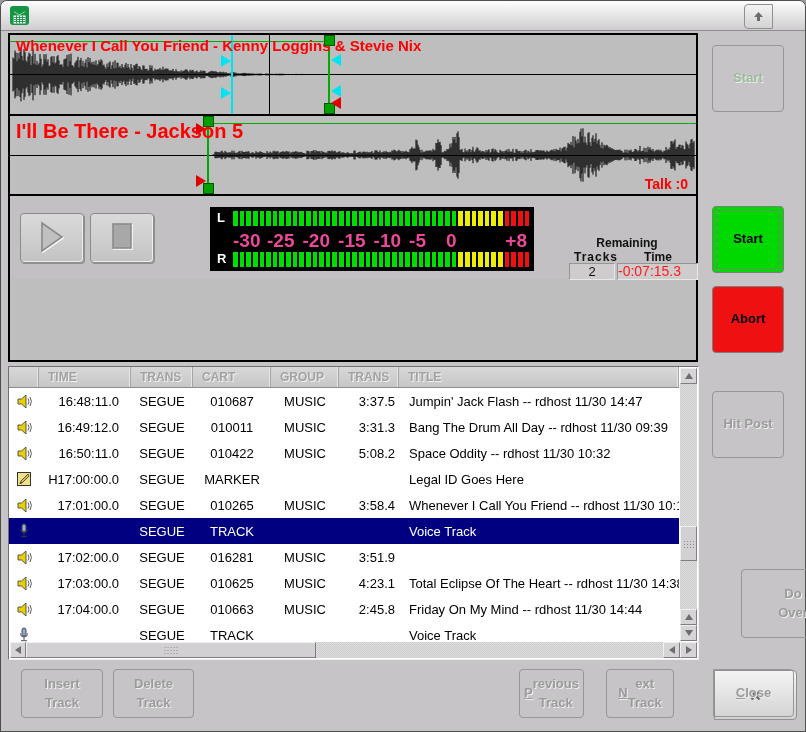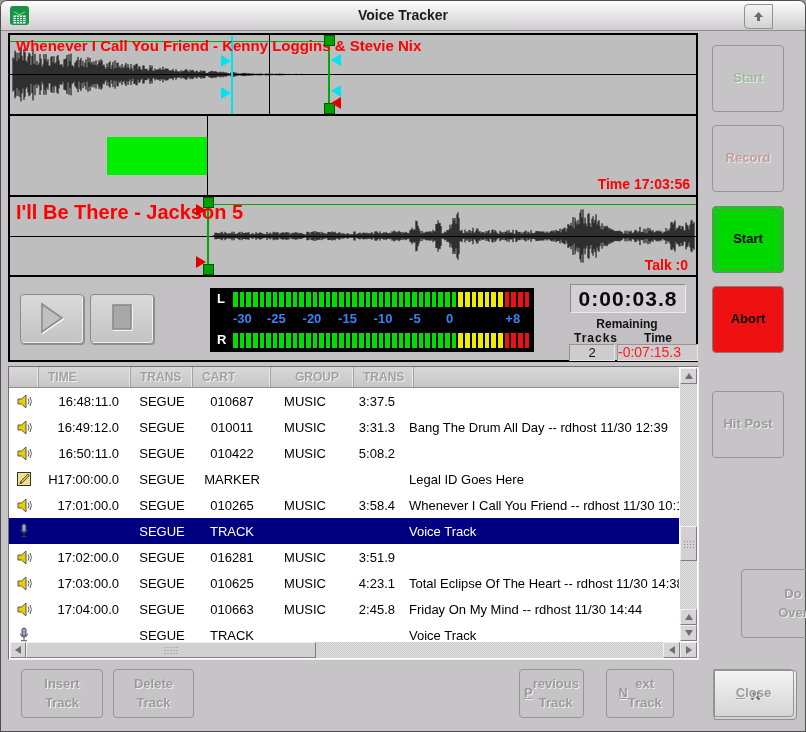--- a/index.html
+++ b/index.html
@@ -37,21 +37,21 @@
   #vt-block{position:absolute;left:97px;top:21px;width:100px;height:38px;background:#00ee00;z-index:2;}
   .red-note{position:absolute;font-weight:bold;font-size:14px;color:var(--red);z-index:6;white-space:nowrap;}
   
   .tp-btn{position:absolute;width:62px;height:48px;top:17px;border:1px solid #8c8c8c;border-radius:4px;
           background:linear-gradient(#dadada,#c3c3c3);box-shadow:1px 1px 0 #8f8f8f,-1px -1px 0 #efefef inset;}
   #vu{position:absolute;left:200px;top:11px;width:324px;height:64px;background:#000;}
   .vu-lab{position:absolute;left:7px;color:#fff;font-weight:bold;font-size:13px;}
   .seg-row{position:absolute;left:23px;width:296px;height:15px;display:flex;gap:2px;align-items:stretch;}
   .seg{flex:1 1 auto;}
   #vu-scale{position:absolute;left:23px;top:22px;width:296px;height:18px;}
-  #vu-scale span{position:absolute;top:1px;color:#3b82f6;font-weight:bold;font-size:13px;}
+  #vu-scale span{position:absolute;top:1px;color:#ec4899;font-weight:bold;font-size:19px;}
   #elapsed-box{position:absolute;left:560px;top:7px;width:114px;height:27px;background:#d2d0d2;
                border:1px solid;border-color:#8d8d8d #eaeaea #eaeaea #8d8d8d;
                font-weight:bold;font-size:21px;color:#0a0a0a;text-align:center;line-height:27px;letter-spacing:1px;}
   #remaining-label{position:absolute;left:560px;top:40px;width:114px;text-align:center;font-size:12px;font-weight:600;color:#111;}
   #tracks-label{position:absolute;left:556px;top:54px;width:60px;text-align:center;font-size:12px;font-weight:600;color:#111;letter-spacing:1px;}
   #time-label{position:absolute;left:618px;top:54px;width:60px;text-align:center;font-size:12px;font-weight:600;color:#111;}
   #tracks-value{position:absolute;left:559px;top:67px;width:44px;height:15px;background:#cecccd;border:1px solid;border-color:#949494 #e8e8e8 #e8e8e8 #949494;
                 text-align:center;font-size:13px;color:#111;line-height:15px;}
   #time-value{position:absolute;left:607px;top:67px;width:79px;height:15px;background:#cecccd;border:1px solid;border-color:#949494 #e8e8e8 #e8e8e8 #949494;
               font-size:14px;line-height:15px;color:var(--remain-red);overflow:hidden;white-space:nowrap;}
@@ -68,21 +68,21 @@
   .lrow.sel{background:var(--sel);color:#fff;}
   .cell{box-sizing:border-box;white-space:nowrap;overflow:hidden;}
   .c-icon{width:30px;display:flex;justify-content:center;}
   .c-time{width:92px;text-align:right;padding-right:12px;}
   .c-trans{width:62px;text-align:center;}
   .c-cart{width:78px;text-align:center;}
   .c-group{width:68px;text-align:center;}
   .c-length{width:60px;text-align:right;padding-right:4px;}
   .c-title{flex:1;padding-left:10px;}
   .hc-icon{width:30px;}.hc-time{width:92px;}.hc-trans{width:62px;}.hc-cart{width:78px;}
-  .hc-group{width:68px;margin-left:15px;}.hc-length{width:60px;}.hc-title{flex:1;}
+  .hc-group{width:68px;}.hc-length{width:60px;}.hc-title{flex:1;}
   
   .sb-track{background:repeating-conic-gradient(#dedede 0% 25%,#cccccc 0% 50%) 0 0/2px 2px;}
   #vscroll{position:absolute;right:1px;top:1px;width:17px;height:273px;}
   #hscroll{position:absolute;left:1px;bottom:1px;right:1px;height:16px;}
   .sb-btn{position:absolute;background:#d6d4d6;border:1px solid;border-color:#efefef #7e7e7e #7e7e7e #efefef;
           display:flex;align-items:center;justify-content:center;box-sizing:border-box;}
   .arr{width:0;height:0;}
   .arr.up{border-left:4px solid transparent;border-right:4px solid transparent;border-bottom:6px solid #6e6e6e;}
   .arr.down{border-left:4px solid transparent;border-right:4px solid transparent;border-top:6px solid #6e6e6e;}
   .arr.lft{border-top:4px solid transparent;border-bottom:4px solid transparent;border-right:6px solid #6e6e6e;}
@@ -116,21 +116,20 @@
 <div id="window">
 
   <div id="titlebar">
     <svg id="app-icon" viewBox="0 0 23 23">
       <rect x="2" y="2" width="19" height="19" rx="3" fill="#159544"></rect>
       <path d="M6 3 L6 8 L11.5 11 L17 8 L17 3" fill="#fff"></path>
       <path d="M6 3 L6 7.4 L11.5 10.4 L17 7.4 L17 3" fill="#159544"></path>
       <rect x="5.5" y="11.5" width="12" height="8" fill="#fff"></rect>
       <path d="M5.5 13.5 h12 M5.5 15.5 h12 M5.5 17.5 h12 M8.5 11.5 v8 M11.5 11.5 v8 M14.5 11.5 v8" stroke="#159544" stroke-width="0.9" fill="none"></path>
     </svg>
-    <div id="title">Voice Tracker</div>
     <div class="tb-btn" id="btn-shade">
       <svg width="11" height="11" viewBox="0 0 11 11">
         <path d="M5.5 1 L10 6 L7 6 L7 10 L4 10 L4 6 L1 6 Z" fill="#6b6b6b"></path>
       </svg>
     </div>
     <div class="tb-btn" id="btn-close">
       <svg width="11" height="11" viewBox="0 0 11 11">
         <path d="M1.5 1.5 L9.5 9.5 M9.5 1.5 L1.5 9.5" stroke="#6b6b6b" stroke-width="2.4"></path>
       </svg>
     </div>
@@ -150,25 +149,20 @@
       <div class="tri right" style="left:211px;top:52px;"></div>
       <div class="vline-black" style="left:259px;"></div>
       <div class="vline-green" style="left:318px;"></div>
       <div class="sq" style="left:314px;top:0;"></div>
       <div class="sq" style="left:314px;bottom:0;"></div>
       <div class="tri left" style="left:321px;top:19px;"></div>
       <div class="tri left" style="left:321px;top:50px;"></div>
       <div class="tri red-left" style="left:321px;top:62px;"></div>
     </div>
 
-    <div class="pane" id="pane2">
-      <div id="vt-block"></div>
-      <div class="vline-black" style="left:197px;"></div>
-      <div class="red-note" style="right:6px;bottom:3px;">Time 17:03:56</div>
-    </div>
 
     <div class="pane" id="pane3">
       <div class="centerline"></div>
       <div class="hline-green" style="left:197px;right:0;top:7px;"></div>
       <svg class="wave" id="wave2" width="686" height="78">
           <path d="M203 38.6V39.4M204 38.2V39.8M205 35.9V42.1M206 35.6V42.4M207 36.0V42.0M208 36.3V41.7M209 36.0V42.0M210 36.6V41.4M211 35.4V42.6M212 34.7V43.3M213 36.4V41.6M214 36.8V41.2M215 34.9V43.1M216 35.8V42.2M217 36.9V41.1M218 36.4V41.6M219 36.7V41.3M220 36.1V41.9M221 36.7V41.3M222 34.6V43.4M223 36.7V41.3M224 34.7V43.3M225 36.8V41.2M226 36.9V41.1M227 36.8V41.2M228 36.2V41.8M229 35.5V42.5M230 34.9V43.1M231 37.2V40.8M232 34.8V43.2M233 36.0V42.0M234 36.0V42.0M235 36.0V42.0M236 35.4V42.6M237 36.1V41.9M238 35.3V42.7M239 35.4V42.6M240 37.5V40.5M241 37.1V40.9M242 36.5V41.5M243 36.2V41.8M244 37.4V40.6M245 37.2V40.8M246 35.2V42.8M247 36.5V41.5M248 36.4V41.6M249 36.4V41.6M250 35.2V42.8M251 35.9V42.1M252 36.1V41.9M253 36.9V41.1M254 36.8V41.2M255 37.3V40.7M256 37.3V40.7M257 35.0V43.0M258 36.6V41.4M259 37.0V41.0M260 35.6V42.4M261 36.4V41.6M262 37.3V40.7M263 35.4V42.6M264 34.7V43.3M265 35.9V42.1M266 35.2V42.8M267 35.8V42.2M268 35.1V42.9M269 37.4V40.6M270 36.3V41.7M271 36.1V41.9M272 35.6V42.4M273 35.4V42.6M274 35.6V42.4M275 36.2V41.8M276 35.2V42.8M277 35.1V42.9M278 36.2V41.8M279 35.4V42.6M280 37.6V40.4M281 36.2V41.8M282 36.7V41.3M283 35.6V42.4M284 36.1V41.9M285 35.6V42.4M286 35.1V42.9M287 36.2V41.8M288 35.6V42.4M289 36.6V41.4M290 36.1V41.9M291 35.9V42.1M292 36.4V41.6M293 36.9V41.1M294 37.0V41.0M295 37.6V40.4M296 37.5V40.5M297 34.7V43.3M298 34.9V43.1M299 35.4V42.6M300 37.3V40.7M301 35.2V42.8M302 35.2V42.8M303 34.8V43.2M304 34.0V44.0M305 36.4V41.6M306 34.2V43.8M307 35.4V42.6M308 35.0V43.0M309 35.6V42.4M310 35.1V42.9M311 37.2V40.8M312 34.8V43.2M313 36.1V41.9M314 35.9V42.1M315 37.1V40.9M316 36.4V41.6M317 36.9V41.1M318 35.0V43.0M319 34.9V43.1M320 35.2V42.8M321 35.4V42.6M322 34.3V43.7M323 35.6V42.4M324 35.2V42.8M325 34.7V43.3M326 36.1V41.9M327 36.9V41.1M328 36.0V42.0M329 35.4V42.6M330 35.4V42.6M331 37.2V40.8M332 36.3V41.7M333 36.5V41.5M334 36.5V41.5M335 37.3V40.7M336 37.1V40.9M337 36.5V41.5M338 36.3V41.7M339 37.1V40.9M340 37.6V40.4M341 37.0V41.0M342 37.4V40.6M343 37.1V40.9M344 34.7V43.3M345 34.4V43.6M346 37.3V40.7M347 37.0V41.0M348 36.4V41.6M349 36.1V41.9M350 35.5V42.5M351 36.6V41.4M352 36.7V41.3M353 35.6V42.4M354 35.9V42.1M355 35.7V42.3M356 36.5V41.5M357 35.7V42.3M358 36.6V41.4M359 36.1V41.9M360 36.7V41.3M361 35.9V42.1M362 35.1V42.9M363 37.2V40.8M364 36.5V41.5M365 34.5V43.5M366 34.4V43.6M367 34.6V43.4M368 35.9V42.1M369 36.2V41.8M370 34.4V43.6M371 36.6V41.4M372 36.3V41.7M373 36.1V41.9M374 35.1V42.9M375 36.4V41.6M376 34.9V43.1M377 35.9V42.1M378 36.2V41.8M379 36.4V41.6M380 35.7V42.3M381 36.4V41.6M382 34.3V43.7M383 35.2V42.8M384 33.6V44.4M385 34.0V44.0M386 35.2V42.8M387 35.5V42.5M388 34.6V43.4M389 33.8V44.2M390 35.2V42.8M391 34.9V43.1M392 36.7V41.3M393 35.0V43.0M394 36.1V41.9M395 35.4V42.6M396 34.7V43.3M397 35.9V42.1M398 35.8V42.2M399 36.4V41.6M400 33.3V44.7M401 32.6V45.4M402 30.8V47.2M403 33.0V45.0M404 32.1V45.9M405 32.8V45.2M406 23.6V54.4M407 24.3V53.7M408 28.7V49.3M409 31.3V46.7M410 33.9V44.1M411 36.5V41.5M412 33.8V44.2M413 36.3V41.7M414 35.4V42.6M415 35.9V42.1M416 34.8V43.2M417 34.6V43.4M418 35.1V42.9M419 34.4V43.6M420 34.6V43.4M421 34.4V43.6M422 35.6V42.4M423 32.8V45.2M424 34.2V43.8M425 34.3V43.7M426 27.0V51.0M427 27.2V50.8M428 23.4V54.6M429 26.3V51.7M430 25.9V52.1M431 29.1V48.9M432 36.3V41.7M433 36.5V41.5M434 35.7V42.3M435 34.7V43.3M436 35.3V42.7M437 33.1V44.9M438 33.3V44.7M439 32.7V45.3M440 27.7V50.3M441 31.2V46.8M442 27.2V50.8M443 21.0V57.0M444 23.4V54.6M445 20.9V57.1M446 26.7V51.3M447 17.3V60.7M448 15.3V62.7M449 21.1V56.9M450 33.7V44.3M451 33.9V44.1M452 32.9V45.1M453 36.1V41.9M454 36.3V41.7M455 32.6V45.4M456 35.6V42.4M457 34.3V43.7M458 35.8V42.2M459 33.2V44.8M460 33.2V44.8M461 36.2V41.8M462 34.0V44.0M463 30.8V47.2M464 35.6V42.4M465 35.5V42.5M466 33.4V44.6M467 31.3V46.7M468 32.3V45.7M469 34.9V43.1M470 34.1V43.9M471 36.2V41.8M472 34.9V43.1M473 35.4V42.6M474 35.3V42.7M475 36.5V41.5M476 34.1V43.9M477 35.8V42.2M478 34.0V44.0M479 33.2V44.8M480 36.6V41.4M481 35.8V42.2M482 33.0V45.0M483 32.4V45.6M484 35.4V42.6M485 33.1V44.9M486 34.2V43.8M487 35.7V42.3M488 36.7V41.3M489 36.8V41.2M490 33.8V44.2M491 34.7V43.3M492 36.1V41.9M493 35.0V43.0M494 36.7V41.3M495 34.7V43.3M496 35.0V43.0M497 33.3V44.7M498 35.9V42.1M499 33.1V44.9M500 35.7V42.3M501 35.5V42.5M502 35.7V42.3M503 32.8V45.2M504 36.7V41.3M505 36.8V41.2M506 33.2V44.8M507 33.4V44.6M508 35.3V42.7M509 35.1V42.9M510 34.8V43.2M511 36.6V41.4M512 35.3V42.7M513 36.9V41.1M514 34.9V43.1M515 34.3V43.7M516 33.7V44.3M517 36.7V41.3M518 34.7V43.3M519 35.4V42.6M520 36.7V41.3M521 33.1V44.9M522 35.9V42.1M523 36.4V41.6M524 35.9V42.1M525 35.7V42.3M526 34.1V43.9M527 34.1V43.9M528 34.0V44.0M529 34.5V43.5M530 34.8V43.2M531 34.1V43.9M532 34.9V43.1M533 34.5V43.5M534 34.5V43.5M535 35.9V42.1M536 35.5V42.5M537 34.4V43.6M538 35.6V42.4M539 35.9V42.1M540 34.8V43.2M541 34.2V43.8M542 33.7V44.3M543 34.7V43.3M544 33.2V44.8M545 35.4V42.6M546 32.8V45.2M547 33.7V44.3M548 34.0V44.0M549 34.1V43.9M550 31.6V46.4M551 35.3V42.7M552 32.4V45.6M553 32.1V45.9M554 30.9V47.1M555 30.7V47.3M556 34.6V43.4M557 31.6V46.4M558 26.9V51.1M559 27.8V50.2M560 28.7V49.3M561 25.8V52.2M562 29.3V48.7M563 20.1V57.9M564 31.3V46.7M565 20.7V57.3M566 24.4V53.6M567 27.5V50.5M568 22.9V55.1M569 26.9V51.1M570 15.8V62.2M571 12.6V65.4M572 20.4V57.6M573 12.3V65.7M574 26.4V51.6M575 20.6V57.4M576 26.5V51.5M577 29.0V49.0M578 17.1V60.9M579 16.2V61.8M580 26.2V51.8M581 30.0V48.0M582 21.8V56.2M583 19.3V58.7M584 25.8V52.2M585 22.8V55.2M586 17.3V60.7M587 27.5V50.5M588 24.5V53.5M589 23.2V54.8M590 28.9V49.1M591 31.8V46.2M592 26.3V51.7M593 32.5V45.5M594 28.7V49.3M595 30.3V47.7M596 29.2V48.8M597 28.8V49.2M598 30.3V47.7M599 31.9V46.1M600 31.0V47.0M601 32.9V45.1M602 32.0V46.0M603 33.2V44.8M604 33.5V44.5M605 34.0V44.0M606 34.1V43.9M607 33.8V44.2M608 34.1V43.9M609 33.6V44.4M610 33.8V44.2M611 34.6V43.4M612 34.9V43.1M613 36.7V41.3M614 36.4V41.6M615 33.6V44.4M616 36.4V41.6M617 33.7V44.3M618 36.9V41.1M619 34.1V43.9M620 34.9V43.1M621 33.6V44.4M622 35.8V42.2M623 36.0V42.0M624 35.1V42.9M625 33.0V45.0M626 33.0V45.0M627 34.4V43.6M628 35.5V42.5M629 34.1V43.9M630 29.9V48.1M631 35.3V42.7M632 35.0V43.0M633 34.5V43.5M634 31.7V46.3M635 36.1V41.9M636 32.0V46.0M637 36.1V41.9M638 30.7V47.3M639 33.5V44.5M640 31.3V46.7M641 33.4V44.6M642 34.7V43.3M643 33.0V45.0M644 35.5V42.5M645 35.2V42.8M646 34.1V43.9M647 33.6V44.4M648 34.5V43.5M649 33.5V44.5M650 35.0V43.0M651 33.8V44.2M652 35.5V42.5M653 36.3V41.7M654 34.6V43.4M655 34.9V43.1M656 31.0V47.0M657 34.4V43.6M658 32.7V45.3M659 34.0V44.0M660 31.4V46.6M661 25.3V52.7M662 25.1V52.9M663 27.6V50.4M664 25.5V52.5M665 23.4V54.6M666 32.9V45.1M667 30.9V47.1M668 30.9V47.1M669 28.8V49.2M670 28.5V49.5M671 32.0V46.0M672 29.0V49.0M673 29.6V48.4M674 33.3V44.7M675 33.2V44.8M676 25.5V52.5M677 27.7V50.3M678 28.9V49.1M679 32.3V45.7M680 27.5V50.5M681 23.7V54.3M682 22.9V55.1M683 26.9V51.1M684 25.1V52.9" stroke="#000" stroke-width="1" fill="none"></path>
         </svg>
       <div class="trk-title" style="font-size:20px;top:4px;">I'll Be There - Jackson 5</div>
       <div class="vline-green" style="left:197px;"></div>
       <div class="sq" style="left:193px;top:0;"></div>
@@ -292,78 +286,80 @@
             <div class="seg" style="background: rgb(237, 237, 0);"></div>
             <div class="seg" style="background: rgb(237, 237, 0);"></div>
             <div class="seg" style="background: rgb(237, 237, 0);"></div>
             <div class="seg" style="background: rgb(237, 237, 0);"></div>
             <div class="seg" style="background: rgb(238, 17, 17);"></div>
             <div class="seg" style="background: rgb(238, 17, 17);"></div>
             <div class="seg" style="background: rgb(238, 17, 17);"></div>
             <div class="seg" style="background: rgb(238, 17, 17);"></div>
           </div>
       </div>
-      <div id="elapsed-box">0:00:03.8</div>
       <div id="remaining-label">Remaining</div>
       <div id="tracks-label">Tracks</div>
       <div id="time-label">Time</div>
       <div id="tracks-value">2</div>
       <div id="time-value">-0:07:15.3</div>
     </div>
   </div>
 
   <div id="log">
     <div id="log-header">
         <div class="hcell hc-icon"></div>
         <div class="hcell hc-time">TIME</div>
         <div class="hcell hc-trans">TRANS</div>
         <div class="hcell hc-cart">CART</div>
         <div class="hcell hc-group">GROUP</div>
         <div class="hcell hc-length">TRANS</div>
+        <div class="hcell hc-title">TITLE</div>
       </div>
     <div id="log-rows">
         <div class="lrow">
           <div class="cell c-icon">
             <svg width="17" height="17" viewBox="0 0 17 17">
               <polygon points="2,6 5.5,6 10,2 10,15 5.5,11 2,11" fill="#e8cf00" stroke="#4a4a4a" stroke-width="0.9"></polygon>
               <path d="M12 5.5 q2 3 0 6 M14 4 q2.8 4.4 0 9" fill="none" stroke="#4a4a4a" stroke-width="0.9"></path>
             </svg>
           </div>
           <div class="cell c-time">16:48:11.0</div>
           <div class="cell c-trans">SEGUE</div>
           <div class="cell c-cart">010687</div>
           <div class="cell c-group">MUSIC</div>
           <div class="cell c-length">3:37.5</div>
+          <div class="cell c-title">Jumpin' Jack Flash -- rdhost 11/30 14:47</div>
         </div>
         <div class="lrow">
           <div class="cell c-icon">
             <svg width="17" height="17" viewBox="0 0 17 17">
               <polygon points="2,6 5.5,6 10,2 10,15 5.5,11 2,11" fill="#e8cf00" stroke="#4a4a4a" stroke-width="0.9"></polygon>
               <path d="M12 5.5 q2 3 0 6 M14 4 q2.8 4.4 0 9" fill="none" stroke="#4a4a4a" stroke-width="0.9"></path>
             </svg>
           </div>
           <div class="cell c-time">16:49:12.0</div>
           <div class="cell c-trans">SEGUE</div>
           <div class="cell c-cart">010011</div>
           <div class="cell c-group">MUSIC</div>
           <div class="cell c-length">3:31.3</div>
-          <div class="cell c-title">Bang The Drum All Day -- rdhost 11/30 12:39</div>
+          <div class="cell c-title">Bang The Drum All Day -- rdhost 11/30 09:39</div>
         </div>
         <div class="lrow">
           <div class="cell c-icon">
             <svg width="17" height="17" viewBox="0 0 17 17">
               <polygon points="2,6 5.5,6 10,2 10,15 5.5,11 2,11" fill="#e8cf00" stroke="#4a4a4a" stroke-width="0.9"></polygon>
               <path d="M12 5.5 q2 3 0 6 M14 4 q2.8 4.4 0 9" fill="none" stroke="#4a4a4a" stroke-width="0.9"></path>
             </svg>
           </div>
           <div class="cell c-time">16:50:11.0</div>
           <div class="cell c-trans">SEGUE</div>
           <div class="cell c-cart">010422</div>
           <div class="cell c-group">MUSIC</div>
           <div class="cell c-length">5:08.2</div>
+          <div class="cell c-title">Space Oddity -- rdhost 11/30 10:32</div>
         </div>
         <div class="lrow">
           <div class="cell c-icon">
             <svg width="16" height="16" viewBox="0 0 16 16">
               <rect x="1.5" y="1.5" width="13" height="13" fill="#efe08a" stroke="#333" stroke-width="1"></rect>
               <path d="M12 3 L5 10 L4 12.5 L6.5 11.5 L13 5 Z" fill="#d8c05a" stroke="#333" stroke-width="0.8"></path>
               <path d="M4 12.5 l2.5 -1" stroke="#333" stroke-width="0.8"></path>
             </svg>
           </div>
           <div class="cell c-time">H17:00:00.0</div>
@@ -485,21 +481,20 @@
       <div class="sb-btn" style="right:17px;top:0;width:17px;height:16px;">
           <div class="arr lft"></div>
         </div>
       <div class="sb-btn" style="right:0;top:0;width:17px;height:16px;">
           <div class="arr rgt"></div>
         </div>
     </div>
   </div>
 
   <button class="btn" id="btn-start-top">Start</button>
-  <button class="btn" id="btn-record">Record</button>
   <button class="btn" id="btn-start">Start</button>
   <button class="btn" id="btn-hitpost">Hit Post</button>
   <button class="btn" id="btn-abort">Abort</button>
   <button class="btn" id="btn-doover">Do Over</button>
   <button class="btn" id="btn-close"><u>C</u>lose</button>
 
   <button class="btn" id="btn-insert">Insert
 Track</button>
   <button class="btn" id="btn-delete">Delete
 Track</button>

